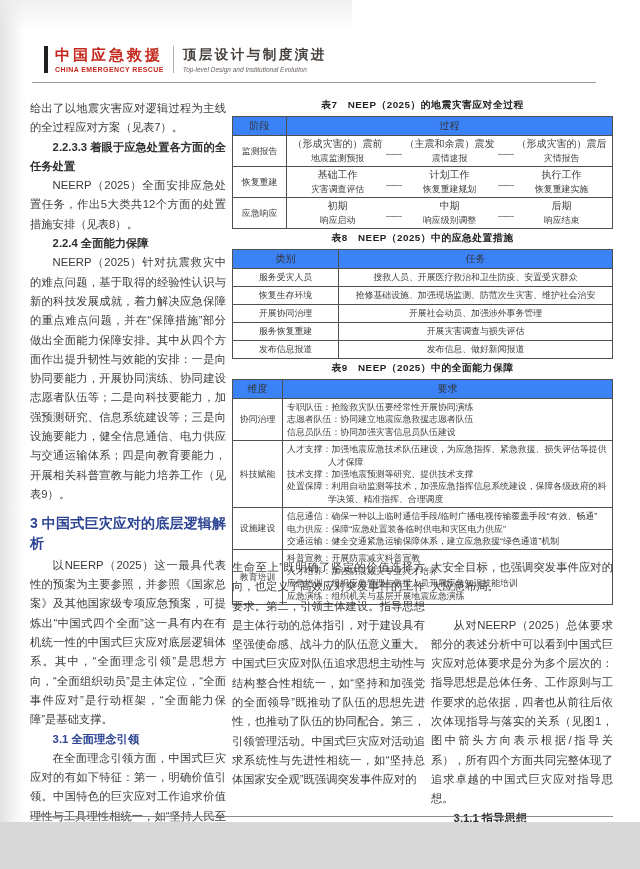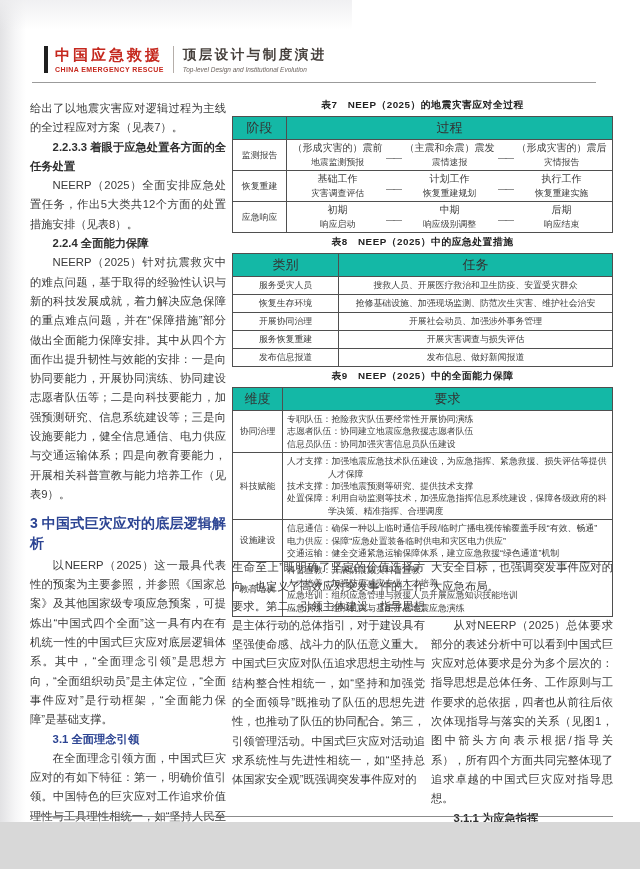--- a/index.html
+++ b/index.html
@@ -36,21 +36,21 @@
   .style-bold { font-weight:bold; color:#2f2f2f; }
   .style-blue-h2 { font-weight:bold; color:#2c4493; font-size:14px; margin:10px 0 3px; }
   .style-blue-h3 { font-weight:bold; color:#2c4493; }
 
   
   .tables { position:absolute; left:232px; top:96px; width:381px; }
   .tbl-caption { text-align:center; font-weight:bold; font-size:9.8px; color:#222;
     margin:3px 0 4px; letter-spacing:.5px; }
   table { width:100%; border-collapse:collapse; table-layout:fixed; }
   table, td, th { border:1px solid #4f4f4f; }
-  th { background:#14b8a6; font-weight:normal; font-size:13px; padding:2px 0; color:#333; }
+  th { background:#3b82f6; font-weight:normal; font-size:10px; padding:2px 0; color:#333; }
   td { font-size:8.9px; color:#3d3d3d; vertical-align:middle; }
   .t7 col.c1 { width:54px; } .t8 col.c1 { width:106px; } .t9 col.c1 { width:50px; }
   .stage-cell, .cat-cell, .dim-cell { text-align:center; }
   .t7 td { height:29px; }
   .process-flex { display:flex; align-items:stretch; padding:1px 4px; }
   .phase-group { flex:1; text-align:center; display:flex; flex-direction:column; justify-content:center; gap:1px; }
   .phase-top { font-size:10px; white-space:nowrap; }
   .phase-bottom { font-size:8.9px; white-space:nowrap; }
   .connector { align-self:flex-end; margin-bottom:6px; color:#555; font-size:8.5px; letter-spacing:-1px; padding:0 2px; }
   .t8 td { padding:2px 2px; height:15px; }
@@ -266,21 +266,21 @@
         </tbody>
     </table>
   </div>
 
   <div id="mid-col" class="text-col">
       <div class="para style-body">生命至上”既明确了坚定的价值选择方向，也定义了高效应对突发事件的工作要求。第二，引领主体建设。指导思想是主体行动的总体指引，对于建设具有坚强使命感、战斗力的队伍意义重大。中国式巨灾应对队伍追求思想主动性与结构整合性相统一，如“坚持和加强党的全面领导”既推动了队伍的思想先进性，也推动了队伍的协同配合。第三，引领管理活动。中国式巨灾应对活动追求系统性与先进性相统一，如“坚持总体国家安全观”既强调突发事件应对的</div>
     </div>
   <div id="right-col" class="text-col">
       <div class="para style-body">大安全目标，也强调突发事件应对的大应急布局。</div>
       <div class="para style-body indent gap">从对NEERP（2025）总体要求部分的表述分析中可以看到中国式巨灾应对总体要求是分为多个层次的：指导思想是总体任务、工作原则与工作要求的总依据，四者也从前往后依次体现指导与落实的关系（见图1，图中箭头方向表示根据/指导关系），所有四个方面共同完整体现了追求卓越的中国式巨灾应对指导思想。</div>
-      <div class="para style-bold indent">3.1.1 为应急指挥</div>
+      <div class="para style-bold indent">3.1.1 指导思想</div>
       <div class="para style-body indent">指导思想回答巨灾应对应有的基本</div>
     </div>
 
   <div class="footer-rule"></div>
   <div class="footer">
     <span class="page-num">08</span>
     <span class="footer-sep"></span>
     <span class="journal">中国应急救援</span>
   </div>
 </div>

